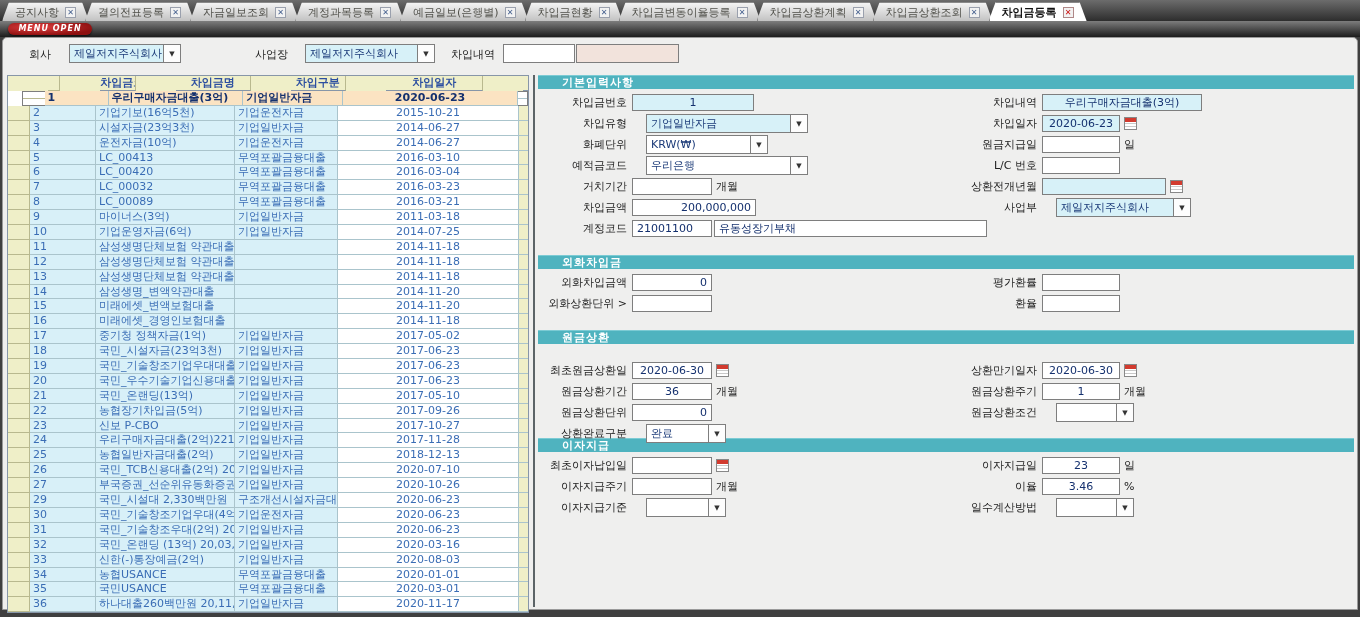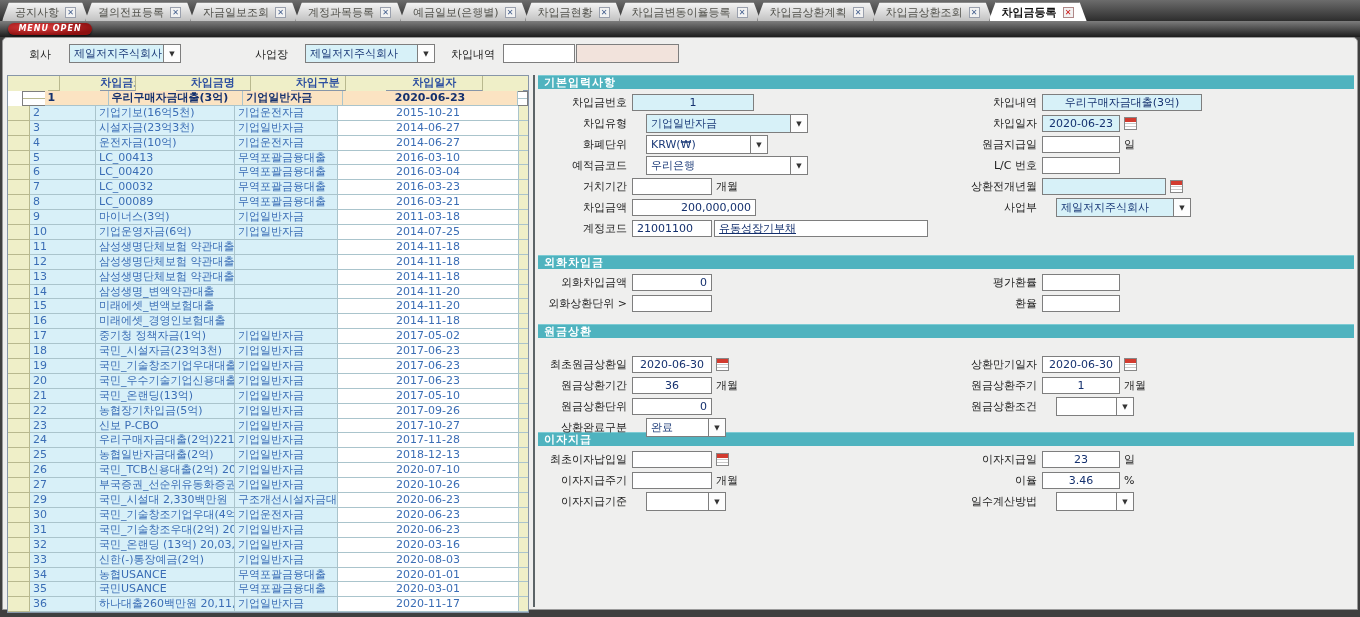--- a/index.html
+++ b/index.html
@@ -58,34 +58,34 @@
   .c-date { width:181px; background:#ffffff; text-align:center; }
   .c-fill { width:9px;   background:#efefc8; border-right:none; }
   .trow.sel .c-code, .trow.sel .c-name, .trow.sel .c-div, .trow.sel .c-date
     { background:#fbe3c2; color:#14306e; font-weight:bold; }
 
   .splitter { position:absolute; left:530px; top:37px; bottom:2px; width:2px; background:#5c6467; }
 
   
   .detail { position:absolute; left:535px; top:37px; right:3px; }
   .secbar { height:14px; background:#4fb3bf; border-top:1px solid #7ccbd4; color:#fff;
-    font-weight:bold; line-height:14px; padding-left:6px; letter-spacing:1px; }
+    font-weight:bold; line-height:14px; padding-left:24px; letter-spacing:1px; }
   .frows { position:relative; }
   .frow { position:relative; height:21px; }
   .fl, .fr { position:absolute; top:0; height:21px; display:flex; align-items:center; }
   .fl { left:0; }
   .fr { left:404px; }
   .flabel { display:inline-block; text-align:right; color:#222; padding-right:5px; white-space:nowrap; }
   .fl .flabel { width:94px; }
   .fr .flabel { width:100px; }
   .fval { border:1px solid #7e7e7e; background:#fff; height:17px; line-height:15px;
     padding:0 4px; color:#14306e; overflow:hidden; white-space:nowrap; }
   .cen { text-align:center; } .rgt { text-align:right; }
   .w78{width:78px;} .w80{width:80px;} .w100{width:124px;} .w122{width:122px;}
-  .w135{width:135px;} .w160{width:160px;} .w162{width:162px;} .w242{width:214px;text-decoration:underline;}
+  .w135{width:135px;} .w160{width:160px;} .w162{width:162px;} .w242{width:273px;}
   .sel2 { height:19px; }
   .suffix { margin-left:4px; color:#222; }
   .cal { width:13px; height:13px; margin-left:4px; border:1px solid #888; background:
       linear-gradient(#d23b2f 0 4px, transparent 4px),
       repeating-linear-gradient(#fff 0 2px, #c9c9c9 2px 3px);
     display:inline-block; }
   .gap2{margin-left:2px;}
 </style>
 </head>
 <body>
@@ -555,21 +555,21 @@
           <span class="flabel">외화상환단위 &gt;</span>
           <span class="fval w80"></span>
         </span>
         <span class="fr">
           <span class="flabel">환율</span>
           <span class="fval w78"></span>
         </span>
       </div>
     </div>
 
-    <div class="secbar" style="margin-top:8px">원금상환</div>
+    <div class="secbar" style="margin-top:14px">원금상환</div>
     <div class="frows" style="height:89px;padding-top:16px">
       <div class="frow">
         <span class="fl">
           <span class="flabel">최초원금상환일</span>
           <span class="fval cen w80">2020-06-30</span>
           <span class="cal"></span>
         </span>
         <span class="fr">
           <span class="flabel">상환만기일자</span>
           <span class="fval cen w78">2020-06-30</span>

